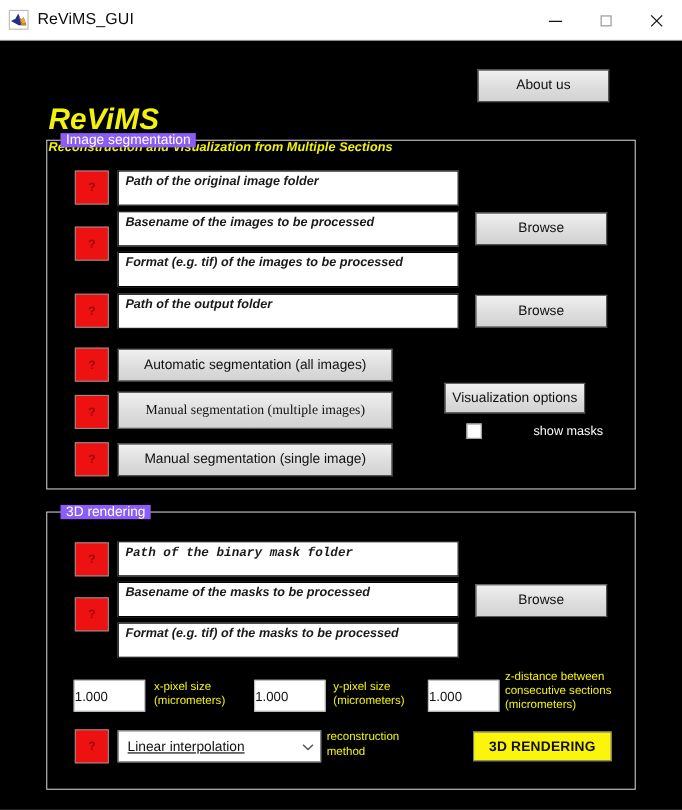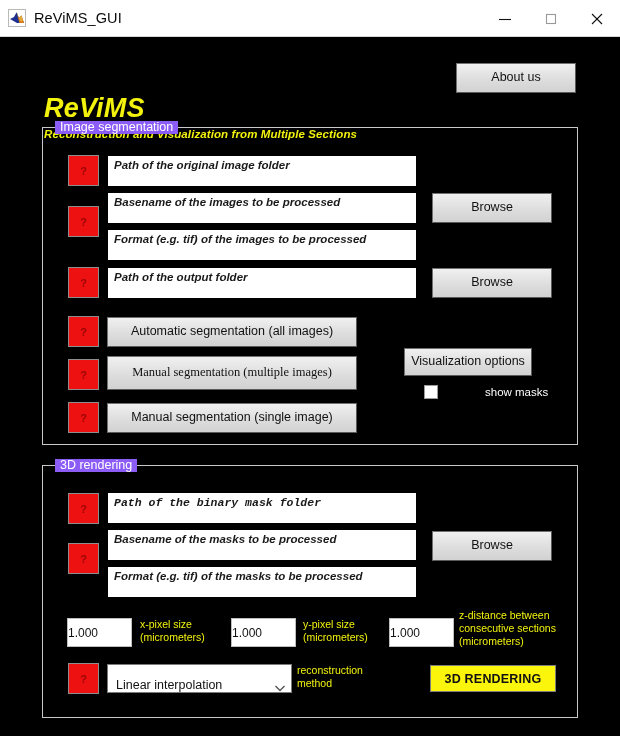--- a/index.html
+++ b/index.html
@@ -205,22 +205,23 @@
     white-space: nowrap;
   }
 
   
   .select {
     position: absolute;
     background: #ffffff;
     border: 1px solid #7a7a7a;
     box-sizing: border-box;
     display: flex;
-    align-items: flex-end;
+    align-items: center;
     cursor: default;
+    text-decoration: underline;
   }
   .select-value {
     font-size: 12.5px;
     color: #111111;
     padding-left: 8px;
     flex: 1 1 auto;
     white-space: nowrap;
     overflow: hidden;
   }
   .select-arrow {
@@ -277,21 +278,21 @@
             <line x1="12" y1="2" x2="2" y2="12" stroke="#111" stroke-width="1.1"></line>
           </svg>
       </div>
     </div>
   </div>
 
   <div class="client">
 
     <div class="brand-title">ReViMS</div>
     <div class="brand-sub">Reconstruction and Visualization from Multiple Sections</div>
-    <div class="btn" style="left:456px; top:26px; width:120px; height:30px;">About us</div>
+    <div class="btn" style="left:434px; top:26px; width:120px; height:30px;">About us</div>
 
     <div class="group" style="left:42px; top:90px; width:536px; height:318px;">
       <div class="group-label">Image segmentation</div>
     </div>
 
     <div class="help-btn" style="left:68px; top:118px;">?</div>
     <div class="field" style="left:107px; top:118px; width:310px; height:32px;">Path of the original image folder</div>
 
     <div class="help-btn" style="left:68px; top:169px;">?</div>
     <div class="field" style="left:107px; top:155px; width:310px; height:32px;">Basename of the images to be processed</div>

